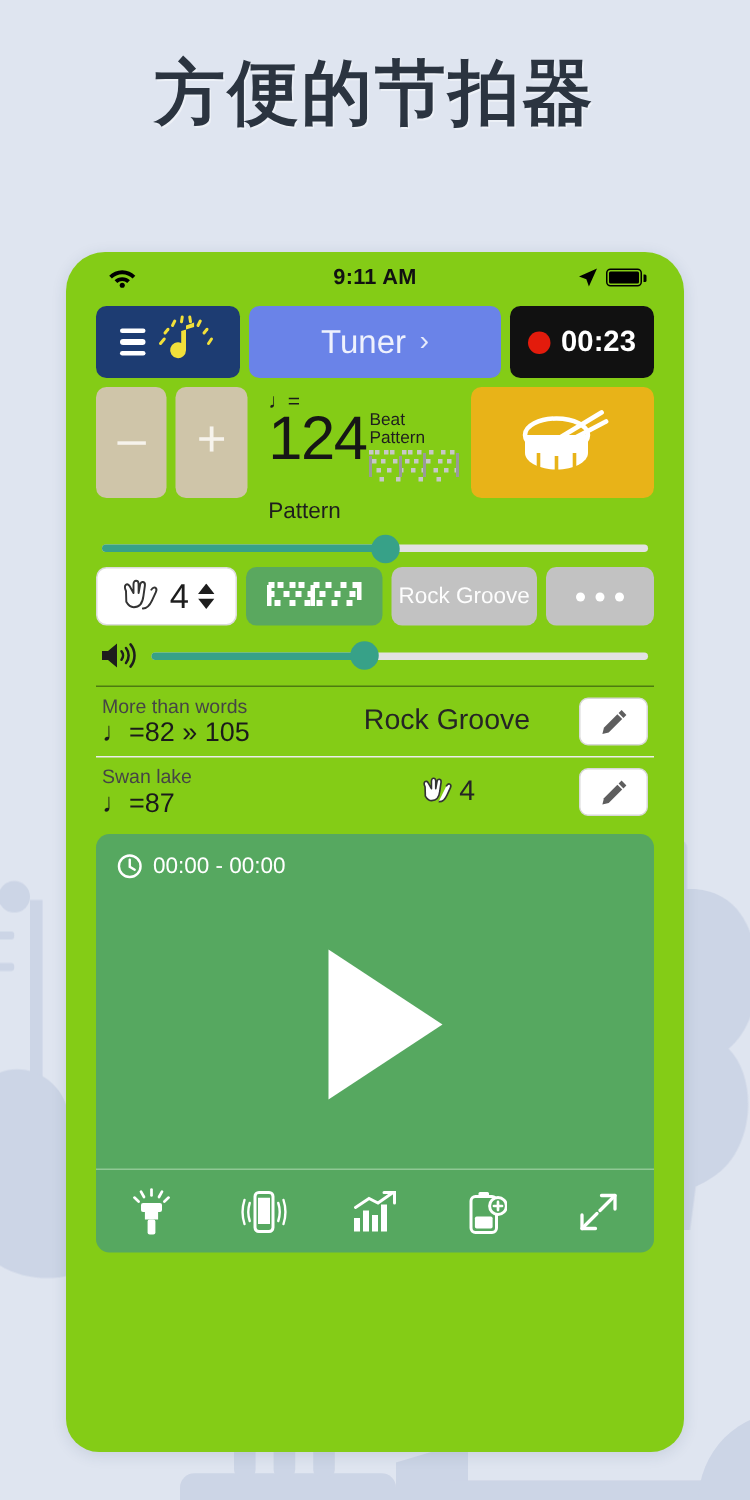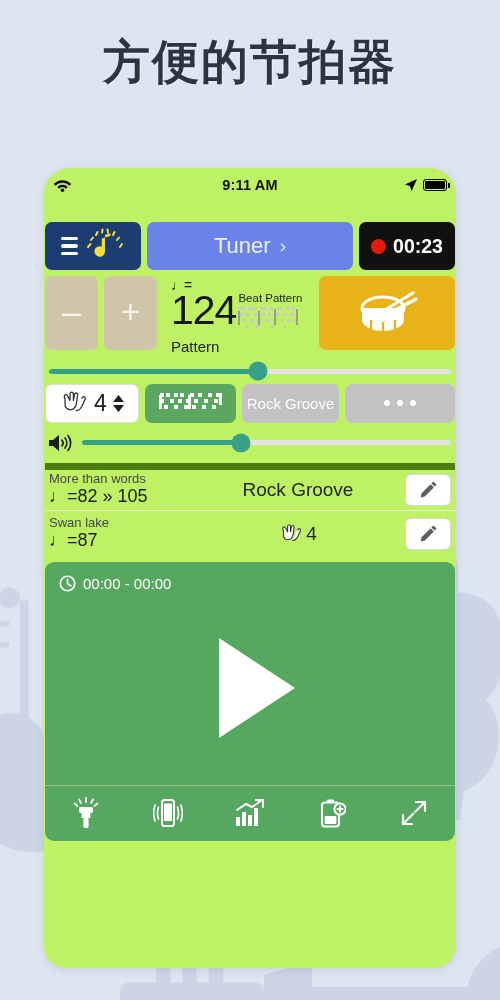--- a/index.html
+++ b/index.html
@@ -27,26 +27,26 @@
     color: #2b3440;
     z-index: 3;
     text-shadow: 1px 1px 0 rgba(255,255,255,.45);
   }
 
   
   .phone {
     position: absolute;
     left: 44px; top: 168px;
     width: 412px; height: 800px;
-    background: #bef264;
+    background: #84cc16;
     border-radius: 26px 26px 22px 22px;
     z-index: 2;
     box-shadow: 0 2px 10px rgba(40,60,90,.13);
     overflow: hidden;
-    padding: 0 1px;
+    padding: 0 20px;
   }
 
   
   .statusbar {
     height: 34px;
     display: flex; align-items: center;
     padding: 0 8px;
     position: relative;
   }
   .sb-time {
@@ -60,21 +60,21 @@
     width: 24px; height: 12px; border: 1.6px solid #000;
     border-radius: 3px; position: relative; padding: 1.2px;
   }
   .batt::after {
     content: ""; position: absolute; right: -4px; top: 3px;
     width: 2.2px; height: 5px; background: #000; border-radius: 0 1px 1px 0;
   }
   .batt i { display: block; width: 100%; height: 100%; background: #000; border-radius: 1px; }
 
   
-  .toprow { display: flex; gap: 6px; margin-top: 20px; border-radius: 19px; }
+  .toprow { display: flex; gap: 6px; margin-top: 2px; border-radius: 19px; }
   .btn-menu {
     width: 96px; height: 48px; background: #1d3c72;
     border-radius: 7px; display: flex; align-items: center;
     justify-content: center; gap: 5px;
   }
   .hamb { display: flex; flex-direction: column; gap: 4px; }
   .hamb span { display: block; width: 17px; height: 3.4px; background: #fff; border-radius: 2px; }
   .btn-tuner {
     flex: 1; height: 48px; background: #6a83e8; border-radius: 7px;
     display: flex; align-items: center; justify-content: center;
@@ -147,21 +147,21 @@
   .btn-more { flex: 1; }
   .dots { display: flex; gap: 7px; }
   .dots i { width: 6px; height: 6px; background: #fff; border-radius: 50%; display: block; }
 
   
   .songlist { margin-top: 4px; }
   .song {
     display: flex; align-items: center; height: 47px;
     border-top: 1px solid #ececec; padding: 0 4px;
   }
-  .song:first-child { border-top: 7px solid #4d7c0f; }
+  .song:first-child { border-top: 1px solid #4d7c0f; }
   .song-info { width: 142px; }
   .song-title { font-size: 13px; color: #454545; line-height: 1.15; }
   .song-tempo { font-size: 18px; color: #1b1b1b; display: flex; align-items: center; gap: 1px; line-height: 1.1; }
   .song-mid { flex: 1; text-align: center; font-size: 19px; color: #252525;
               display:flex; align-items:center; justify-content:center; gap:3px; }
   .btn-edit {
     width: 46px; height: 32px; background: #fff; border: 1.2px solid #d8d8d8;
     border-radius: 6px; display: flex; align-items: center; justify-content: center;
   }
 

